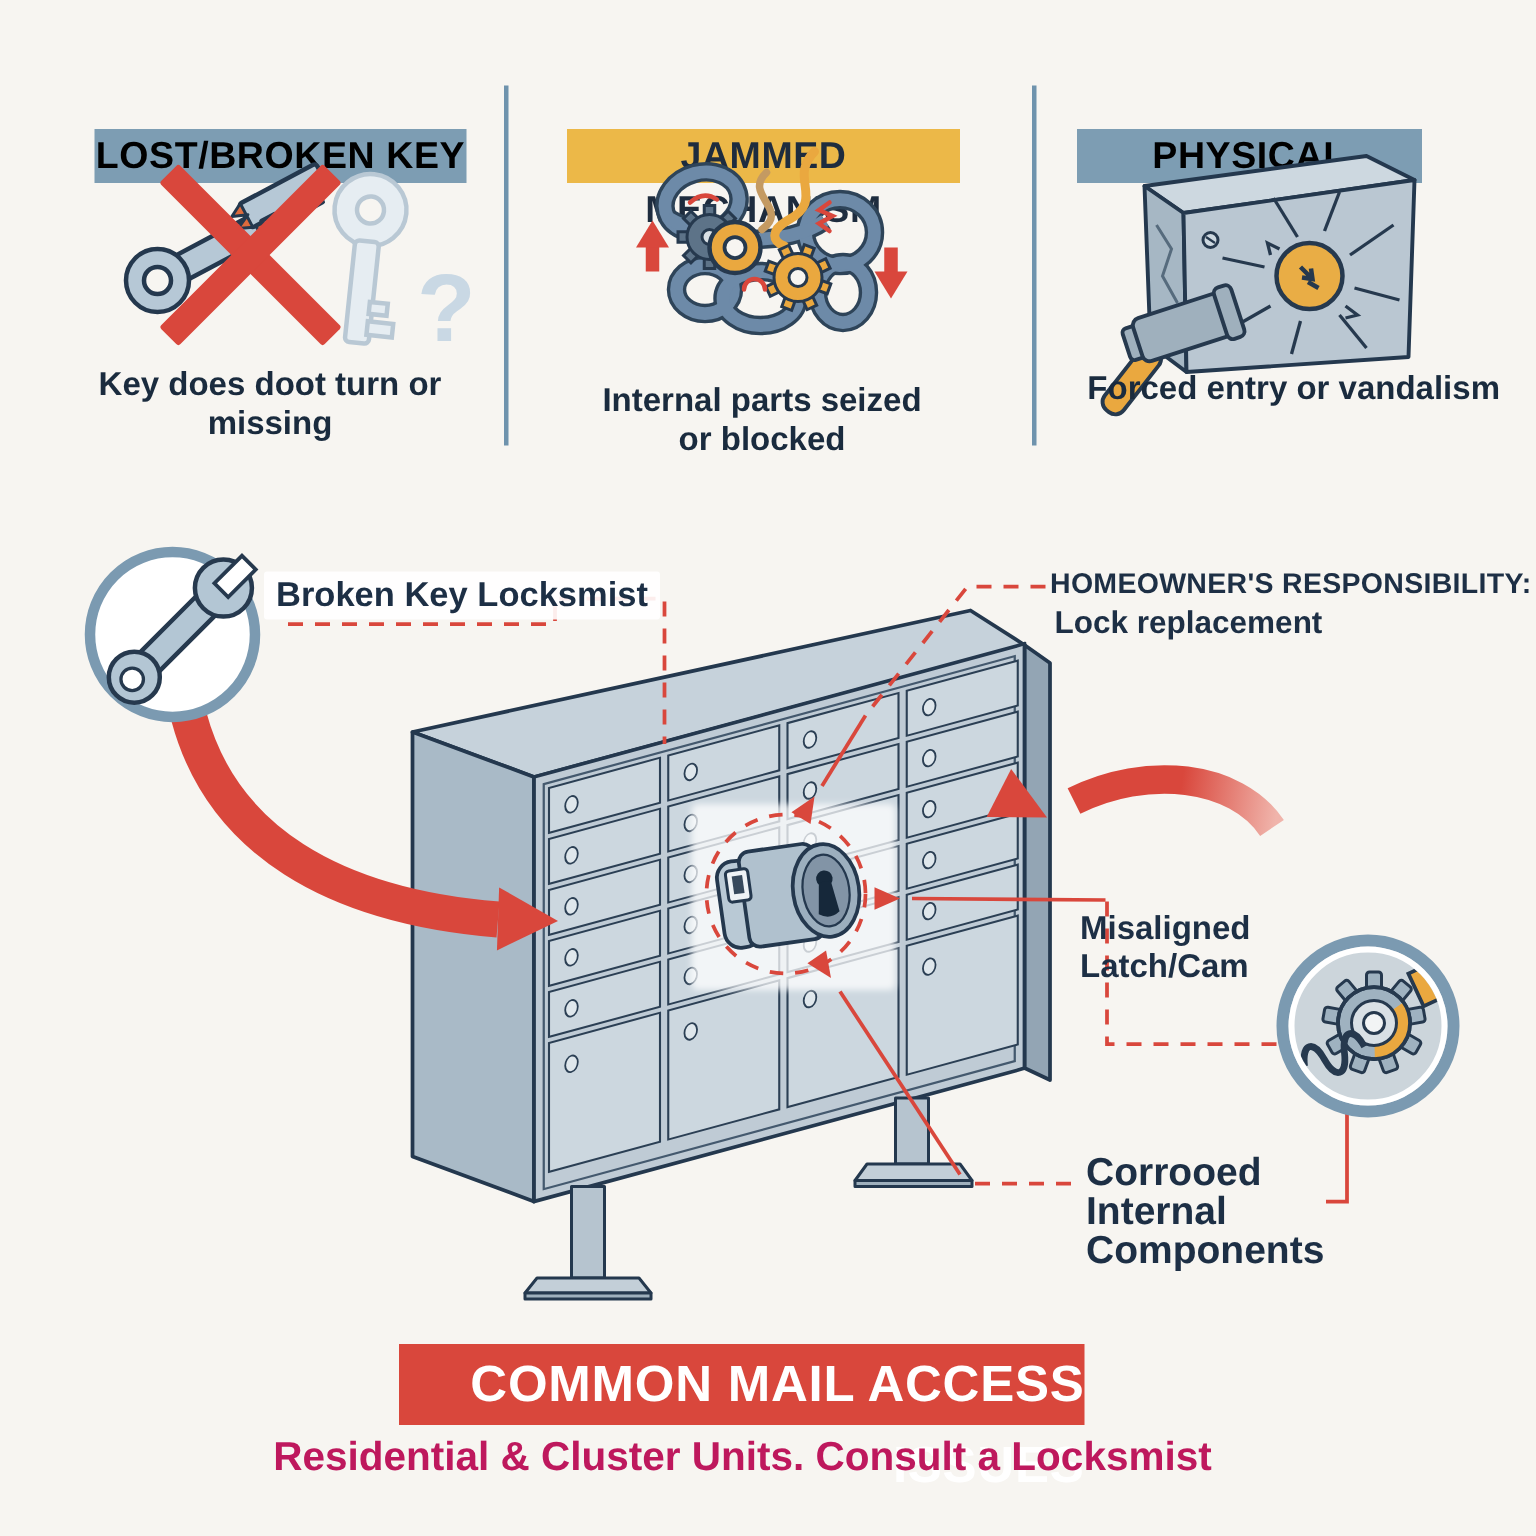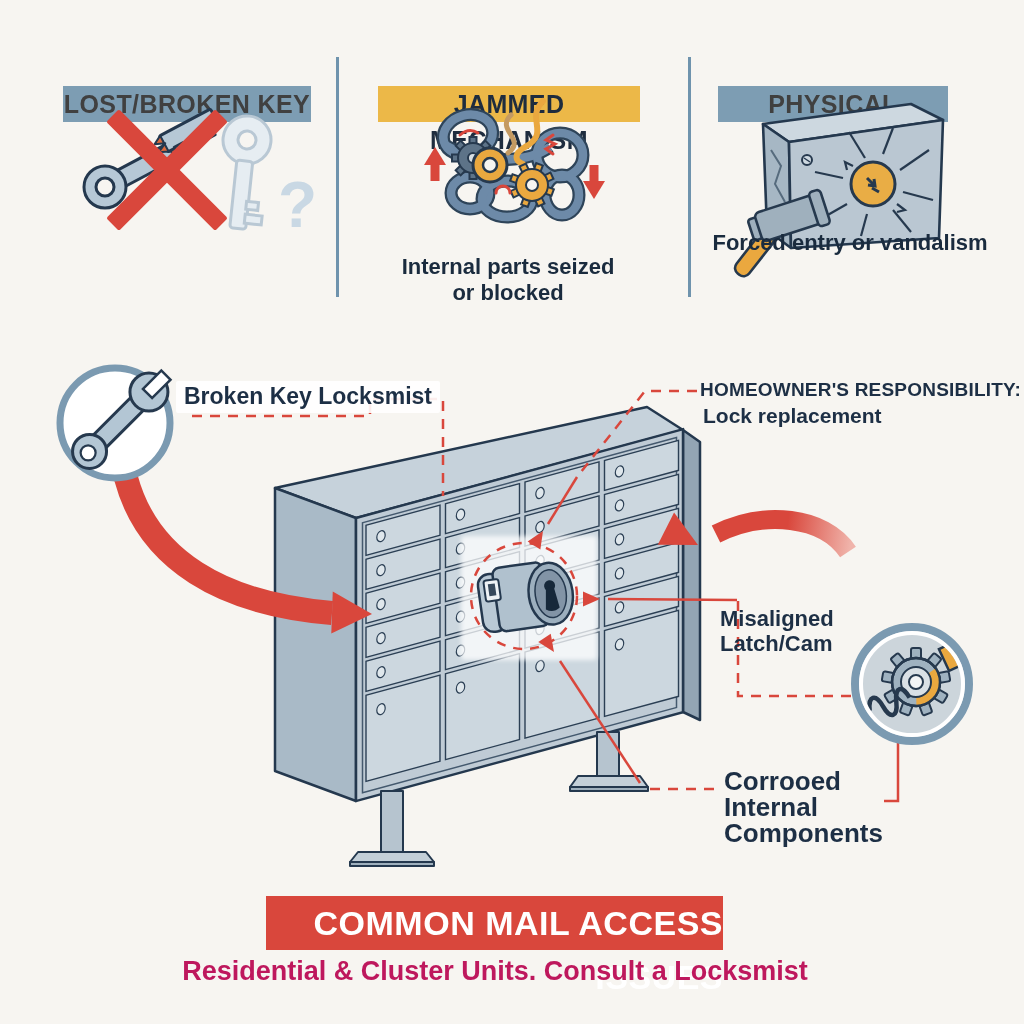--- a/index.html
+++ b/index.html
@@ -8,21 +8,21 @@
     background:#f7f5f1;
     font-family:"Liberation Sans",sans-serif;
     color:#1a2b3e;
   }
   .abs{position:absolute;}
   
   .panel-header{
     position:absolute;top:46px;height:36px;line-height:36px;
     text-align:center;font-weight:700;font-size:25px;letter-spacing:.4px;
   }
-  .header--blue{background:#7d9db3;color:#404040;}
+  .header--blue{background:#7d9db3;color:#000000;}
   .header--gold{background:#ecb848;color:#1e2c3e;}
   .panel-caption{
     position:absolute;text-align:center;font-weight:700;font-size:22px;
     line-height:26px;color:#1a2b3e;
   }
   .v-divider{position:absolute;top:57px;width:3px;height:240px;background:#6f93ad;}
   
   .callout{position:absolute;font-weight:700;color:#1d2f45;}
   .lbl-broken{left:176px;top:381px;font-size:23px;background:rgba(255,255,255,.9);
               padding:2px 8px 3px;border-radius:2px;}
@@ -80,20 +80,21 @@
 
       <g fill="#d9473c">
         <g transform="translate(127,75) rotate(45)">
             <rect x="-77" y="-9" width="154" height="18" rx="2"></rect>
           </g>
         <g transform="translate(127,75) rotate(-45)">
             <rect x="-77" y="-9" width="154" height="18" rx="2"></rect>
           </g>
       </g>
     </svg>
+    <div class="panel-caption" style="left:30px;top:203px;width:240px;">Key does doot turn or missing</div>
   </div>
 
   <div class="v-divider" style="left:336px;"></div>
 
   <div class="abs" style="left:360px;top:40px;width:296px;height:265px;">
     <div class="panel-header header--gold" style="left:18px;width:262px;">JAMMED MECHANISM</div>
 
     <svg style="left:15px;top:45px;" width="265" height="160" viewBox="0 0 265 160">
       <g fill="none">
 
@@ -213,21 +214,21 @@
         <g transform="translate(58,150) rotate(38)">
           <rect x="-8" y="4" width="16" height="52" rx="7" fill="#eaa83f" stroke="#26394e" stroke-width="2.6"></rect>
         </g>
         <g transform="translate(74,138) rotate(-18)">
           <rect x="-40" y="-11" width="12" height="22" rx="3" fill="#9fb0bd" stroke="#26394e" stroke-width="2.6"></rect>
           <rect x="-32" y="-15" width="62" height="30" rx="5" fill="#9fb0bd" stroke="#26394e" stroke-width="2.6"></rect>
           <rect x="26" y="-18" width="12" height="36" rx="4" fill="#9fb0bd" stroke="#26394e" stroke-width="2.6"></rect>
         </g>
       </g>
     </svg>
-    <div class="panel-caption" style="left:0;top:190px;width:300px;">Forced entry or vandalism</div>
+    <div class="panel-caption" style="left:0;top:206px;width:300px;text-align:right;">Forced entry or vandalism</div>
   </div>
 
   <svg style="left:0;top:0;" width="1024" height="1024" viewBox="0 0 1024 1024">
     <defs>
       <g id="mcol">
         <rect class="md" y="10" width="74" height="30"></rect>
         <rect class="md" y="44" width="74" height="30"></rect>
         <rect class="md" y="78" width="74" height="30"></rect>
         <rect class="md" y="112" width="74" height="30"></rect>
         <rect class="md" y="146" width="74" height="30"></rect>

